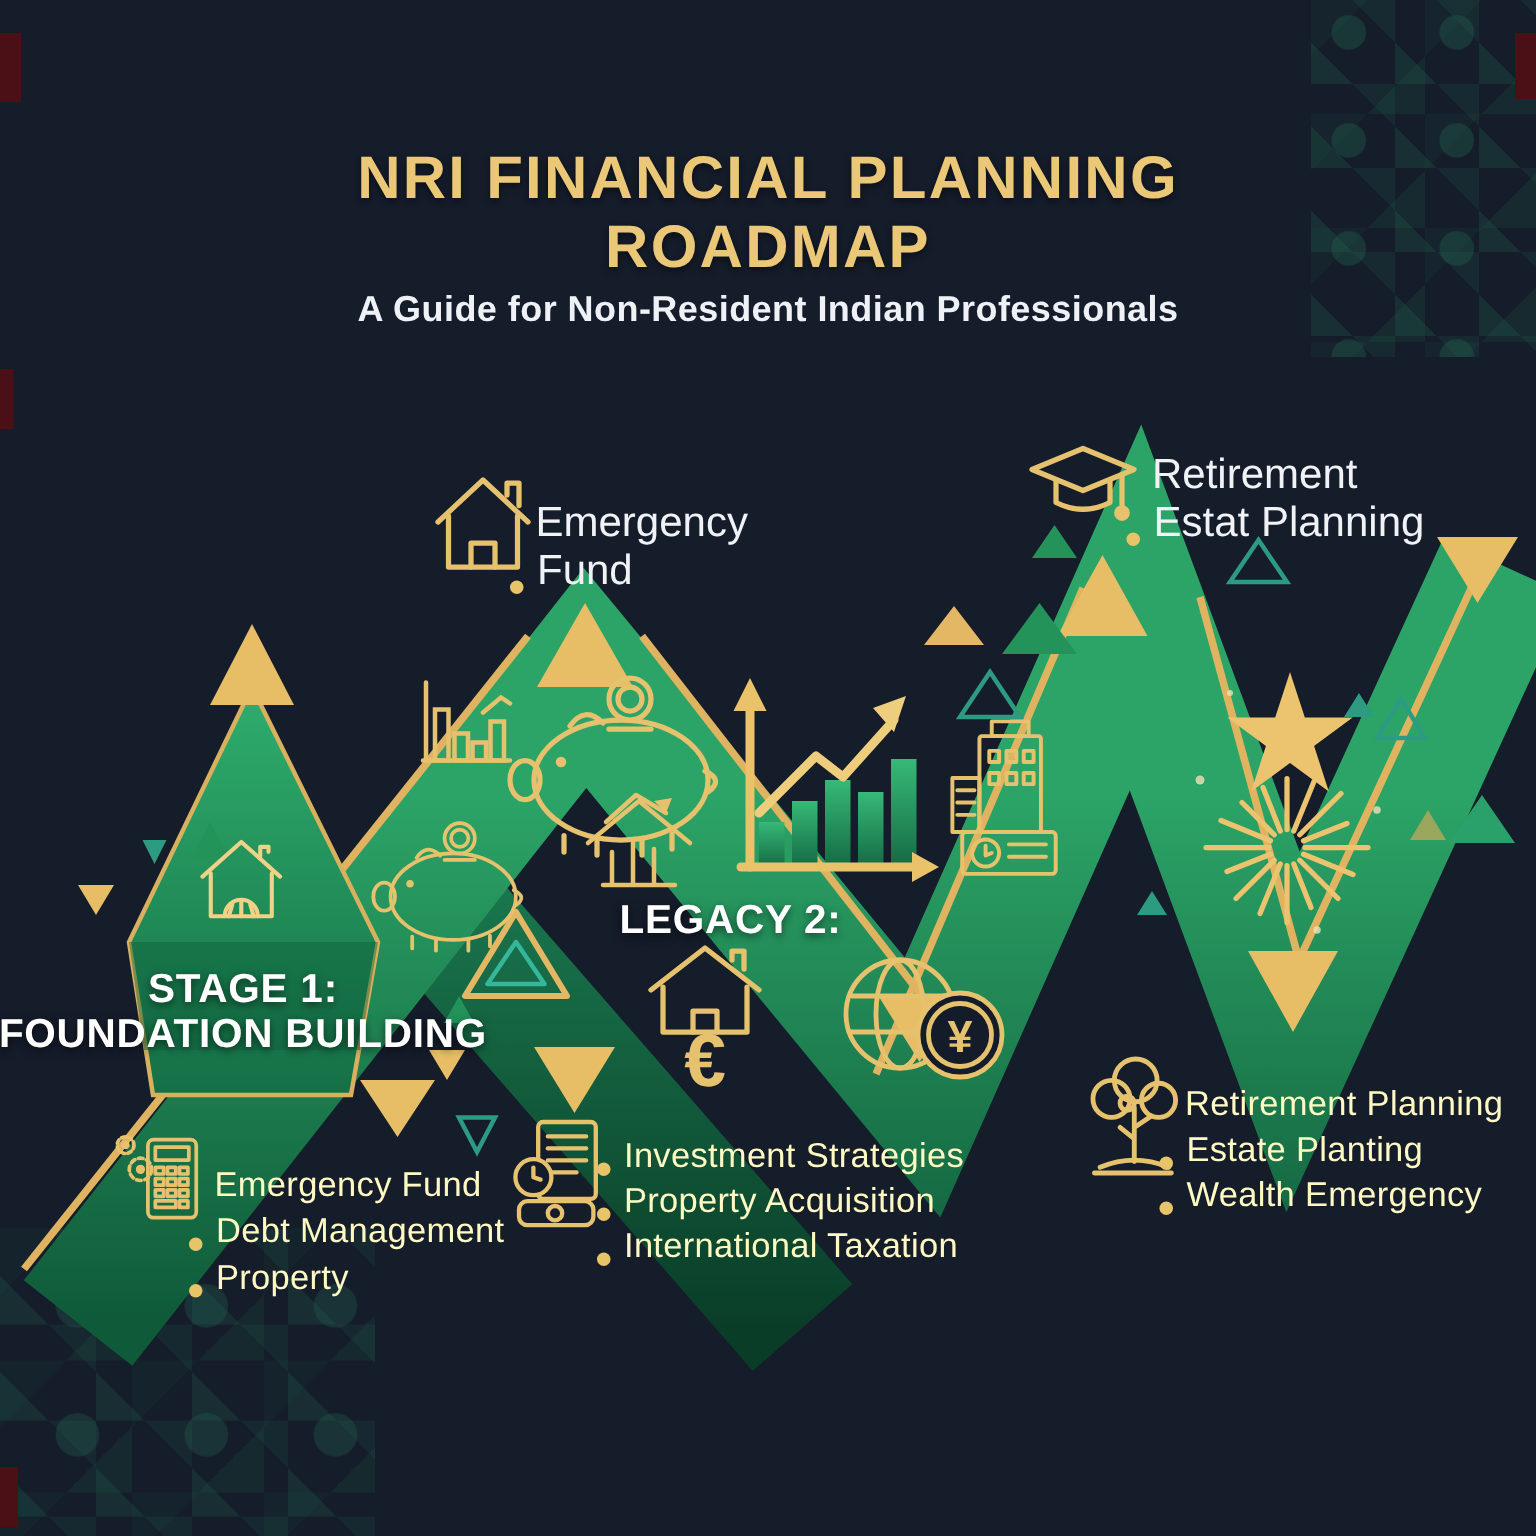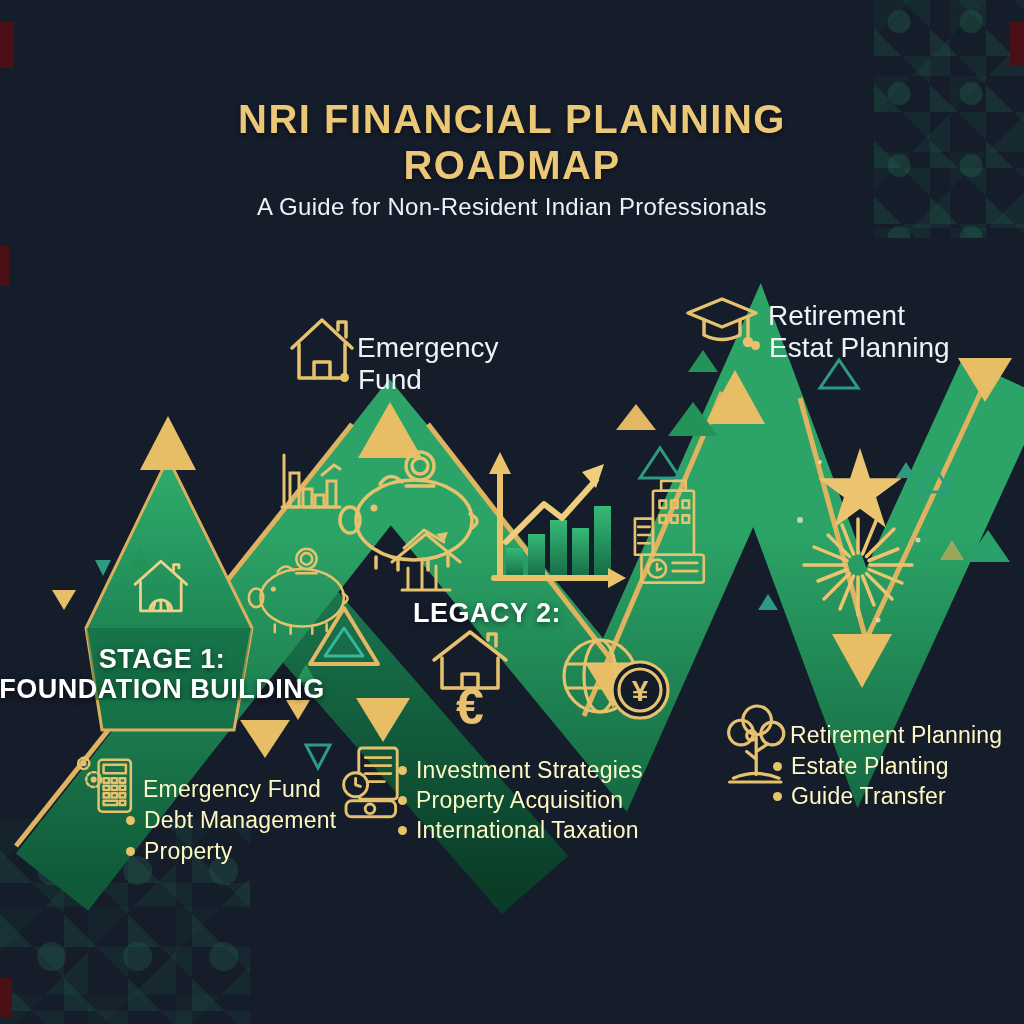--- a/index.html
+++ b/index.html
@@ -18,26 +18,26 @@
   .mosaic-bl{left:0;bottom:0;width:250px;height:205px;
     background-image:
       linear-gradient(45deg, rgba(34,104,80,.28) 25%, transparent 25%, transparent 75%, rgba(34,104,80,.20) 75%),
       linear-gradient(-45deg, rgba(28,92,70,.24) 25%, transparent 25%, transparent 75%, rgba(28,92,70,.14) 75%),
       radial-gradient(circle at 60% 60%, rgba(40,120,90,.30) 14px, transparent 15px);
     background-size:64px 64px, 88px 88px, 86px 86px;}
   .red-accent{position:absolute;background:#4b0f16;}
   
   .title-line{left:0;right:0;text-align:center;color:#ebc778;font-weight:800;font-size:40px;
     letter-spacing:1.5px;text-shadow:0 2px 5px rgba(0,0,0,.45);}
-  .subtitle{left:0;right:0;text-align:center;color:#eef1f5;font-weight:400;font-size:24px;letter-spacing:.3px;}
+  .subtitle{left:0;right:0;text-align:center;color:#eef1f5;font-weight:700;font-size:24px;letter-spacing:.3px;}
   .stage-title{width:330px;text-align:center;color:#ffffff;font-weight:800;
     text-shadow:0 2px 6px rgba(0,0,0,.55);letter-spacing:.5px;}
   .stage-title .l1{font-size:27px;line-height:30px;}
   .stage-title .l2{font-size:27px;line-height:30px;}
-  .row{position:absolute;display:flex;align-items:flex-start;}
+  .row{position:absolute;display:flex;align-items:flex-end;}
   .dot{width:9px;height:9px;border-radius:50%;background:#e8c468;margin-top:9px;margin-right:9px;flex:0 0 auto;}
   .li-text{color:#fef9c3;font-size:23px;font-weight:500;letter-spacing:.2px;white-space:nowrap;}
   .co-text{color:#f0f2f6;font-size:28px;font-weight:500;white-space:nowrap;}
 </style>
 </head>
 <body>
 
 <div class="stage-wrap">
 
   <div class="mosaic mosaic-tr"></div>
@@ -321,16 +321,16 @@
     <span class="li-text">International Taxation</span>
   </div>
 
   <div class="abs li-text" style="left:790px;top:722px">Retirement Planning</div>
   <div class="row" style="left:773px;top:753px">
     <span class="dot"></span>
     <span class="li-text">Estate Planting</span>
   </div>
   <div class="row" style="left:773px;top:783px">
     <span class="dot"></span>
-    <span class="li-text">Guide Transfer</span>
+    <span class="li-text">Wealth Emergency</span>
   </div>
 
 </div>
 
 </body></html>

